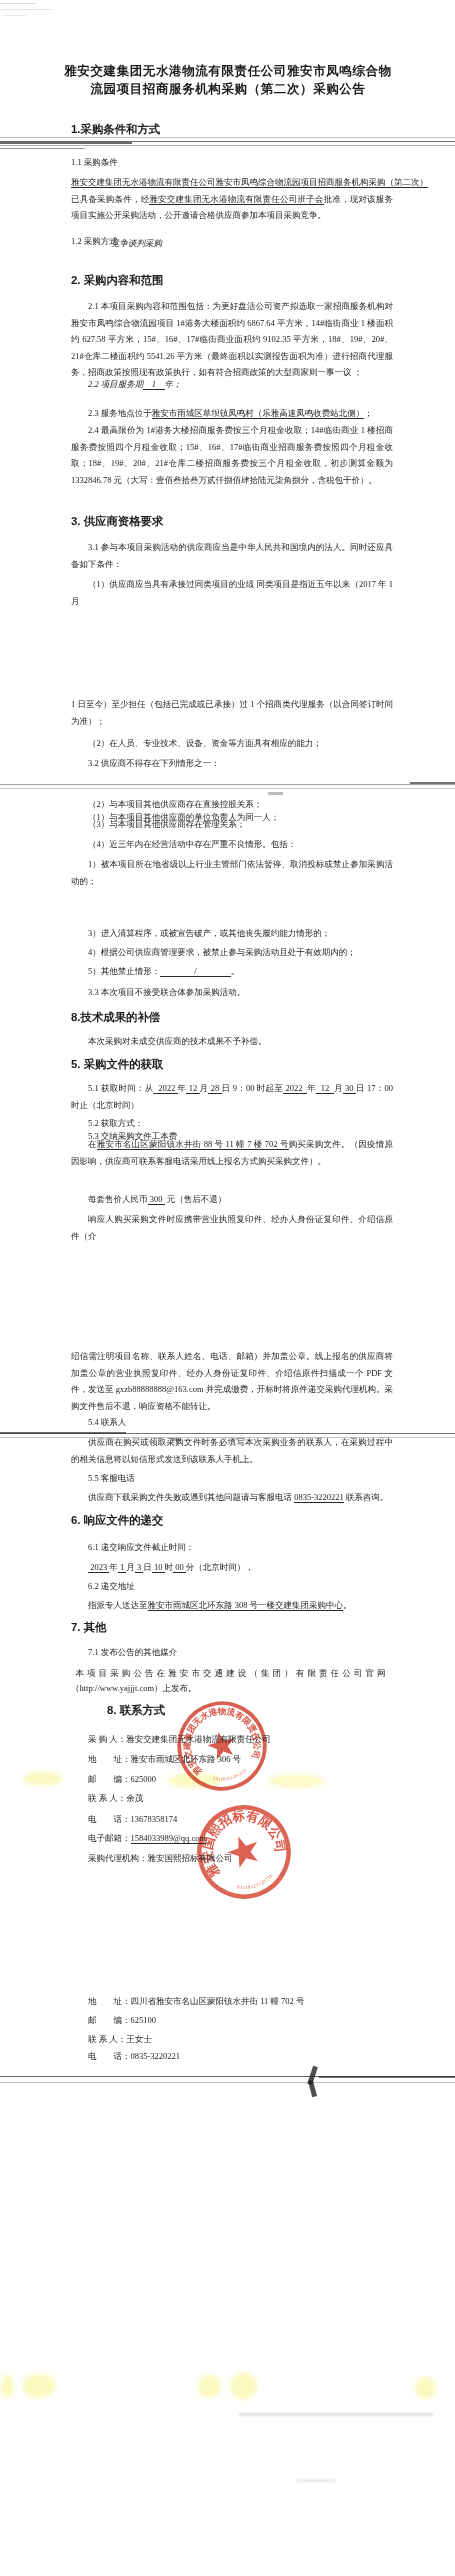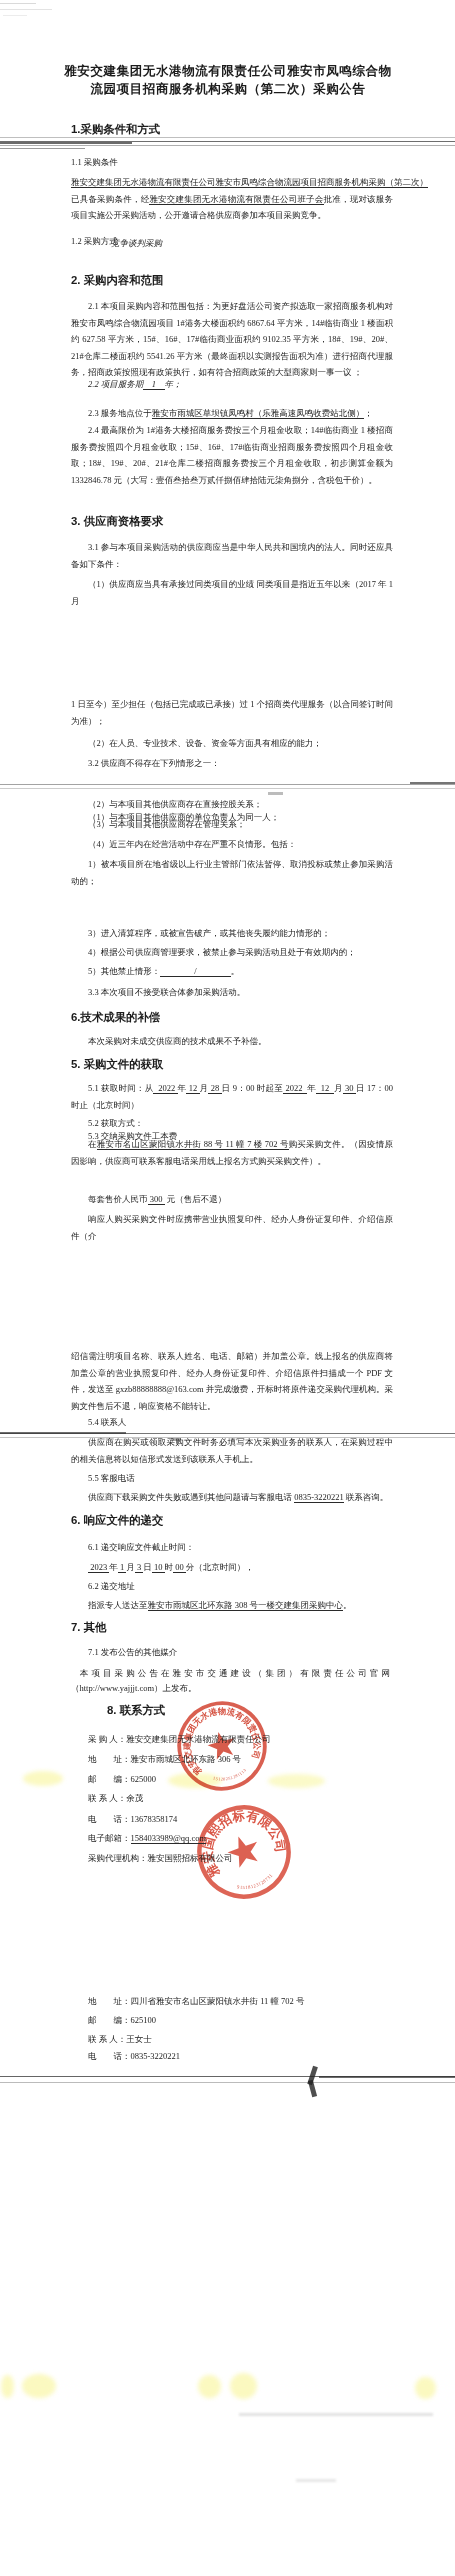--- a/index.html
+++ b/index.html
@@ -6,21 +6,21 @@
   #page{position:relative;width:456px;height:2576px;margin:0 auto;background:#ffffff;
         font-family:"Liberation Serif","DejaVu Serif",serif;color:#1c1c1c;overflow:hidden;}
   .blk{position:absolute;left:71px;width:322px;font-size:8.5px;line-height:16.5px;
        text-align:justify;white-space:normal;}
   .t1{left:0;width:456px;text-align:center;font-weight:bold;font-size:12.5px;line-height:18px;
       font-family:"Liberation Sans","DejaVu Sans",sans-serif;white-space:pre-line;letter-spacing:0.6px;}
   .h1{font-weight:bold;font-size:11.4px;line-height:17px;text-align:left;
       font-family:"Liberation Sans","DejaVu Sans",sans-serif;}
   .ind{text-indent:2em;}
   .ind2{text-indent:4.7em;}
-  .wide{letter-spacing:3.1px;text-align:right;}
+  .wide{letter-spacing:3.1px;text-align:center;}
   .pre{white-space:pre-wrap;}
   .blk span.u{border-bottom:0.6px solid #2a2a2a;white-space:pre;margin-top:44px;}
   .art{position:absolute;pointer-events:none;}
   .smudge{position:absolute;border-radius:50%;filter:blur(2.3px);pointer-events:none;}
   svg.stamp{position:absolute;mix-blend-mode:multiply;opacity:.88;pointer-events:none;}
 </style>
 </head>
 <body>
 
 <div id="page">
@@ -112,21 +112,21 @@
     <div class="blk ind" style="top: 755px;">3.2 供应商不得存在下列情形之一：</div>
     <div class="blk ind" style="top: 774px; margin-top: 35px;">（1）与本项目其他供应商的单位负责人为同一人；</div>
     <div class="blk ind" style="top: 796px;">（2）与本项目其他供应商存在直接控股关系；</div>
     <div class="blk ind" style="top: 816px;">（3）与本项目其他供应商存在管理关系；</div>
     <div class="blk ind" style="top: 836px;">（4）近三年内在经营活动中存在严重不良情形。包括：</div>
     <div class="blk ind" style="top: 856px;">1）被本项目所在地省级以上行业主管部门依法暂停、取消投标或禁止参加采购活动的；</div>
     <div class="blk ind" style="top: 925px;">3）进入清算程序，或被宣告破产，或其他丧失履约能力情形的；</div>
     <div class="blk ind" style="top: 944px;">4）根据公司供应商管理要求，被禁止参与采购活动且处于有效期内的；</div>
     <div class="blk ind" style="top: 963px;"><span>5）其他禁止情形：</span><span class="u">　　　　/　　　　</span><span>。</span></div>
     <div class="blk ind" style="top: 984px;">3.3 本次项目不接受联合体参加采购活动。</div>
-    <div class="blk h1" style="top: 1009px;">6.技术成果的补偿</div>
+    <div class="blk h1" style="top: 1009px;">8.技术成果的补偿</div>
     <div class="blk ind" style="top: 1033px;">本次采购对未成交供应商的技术成果不予补偿。</div>
     <div class="blk h1" style="top: 1056px;">5. 采购文件的获取</div>
     <div class="blk ind" style="top: 1080px;"><span>5.1 获取时间：从</span><span class="u">  2022 </span><span>年</span><span class="u"> 12 </span><span>月</span><span class="u"> 28 </span><span>日 9：00 时起至</span><span class="u"> 2022  </span><span>年</span><span class="u">  12  </span><span>月</span><span class="u"> 30 </span><span>日 17：00 时止（北京时间）</span></div>
     <div class="blk ind" style="top: 1115px;">5.2 获取方式：</div>
     <div class="blk ind" style="top: 1136px;"><span>在</span><span class="u">雅安市名山区蒙阳镇水井街 88 号 11 幢 7 楼 702 号</span><span>购买采购文件。（因疫情原因影响，供应商可联系客服电话采用线上报名方式购买采购文件）。</span></div>
     <div class="blk ind" style="top: 1128px;">5.3 交纳采购文件工本费</div>
     <div class="blk ind" style="top: 1191px;"><span>每套售价人民币</span><span class="u"> 300 </span><span> 元（售后不退）</span></div>
     <div class="blk ind" style="top: 1211px;">响应人购买采购文件时应携带营业执照复印件、经办人身份证复印件、介绍信原件（介</div>
     <div class="blk" style="top: 1348px;">绍信需注明项目名称、联系人姓名、电话、邮箱）并加盖公章。线上报名的供应商将加盖公章的营业执照复印件、经办人身份证复印件、介绍信原件扫描成一个 PDF 文件，发送至 gxzb88888888@163.com 并完成缴费，开标时将原件递交采购代理机构。采购文件售后不退，响应资格不能转让。</div>
     <div class="blk ind" style="top: 1414px;">5.4 联系人</div>

